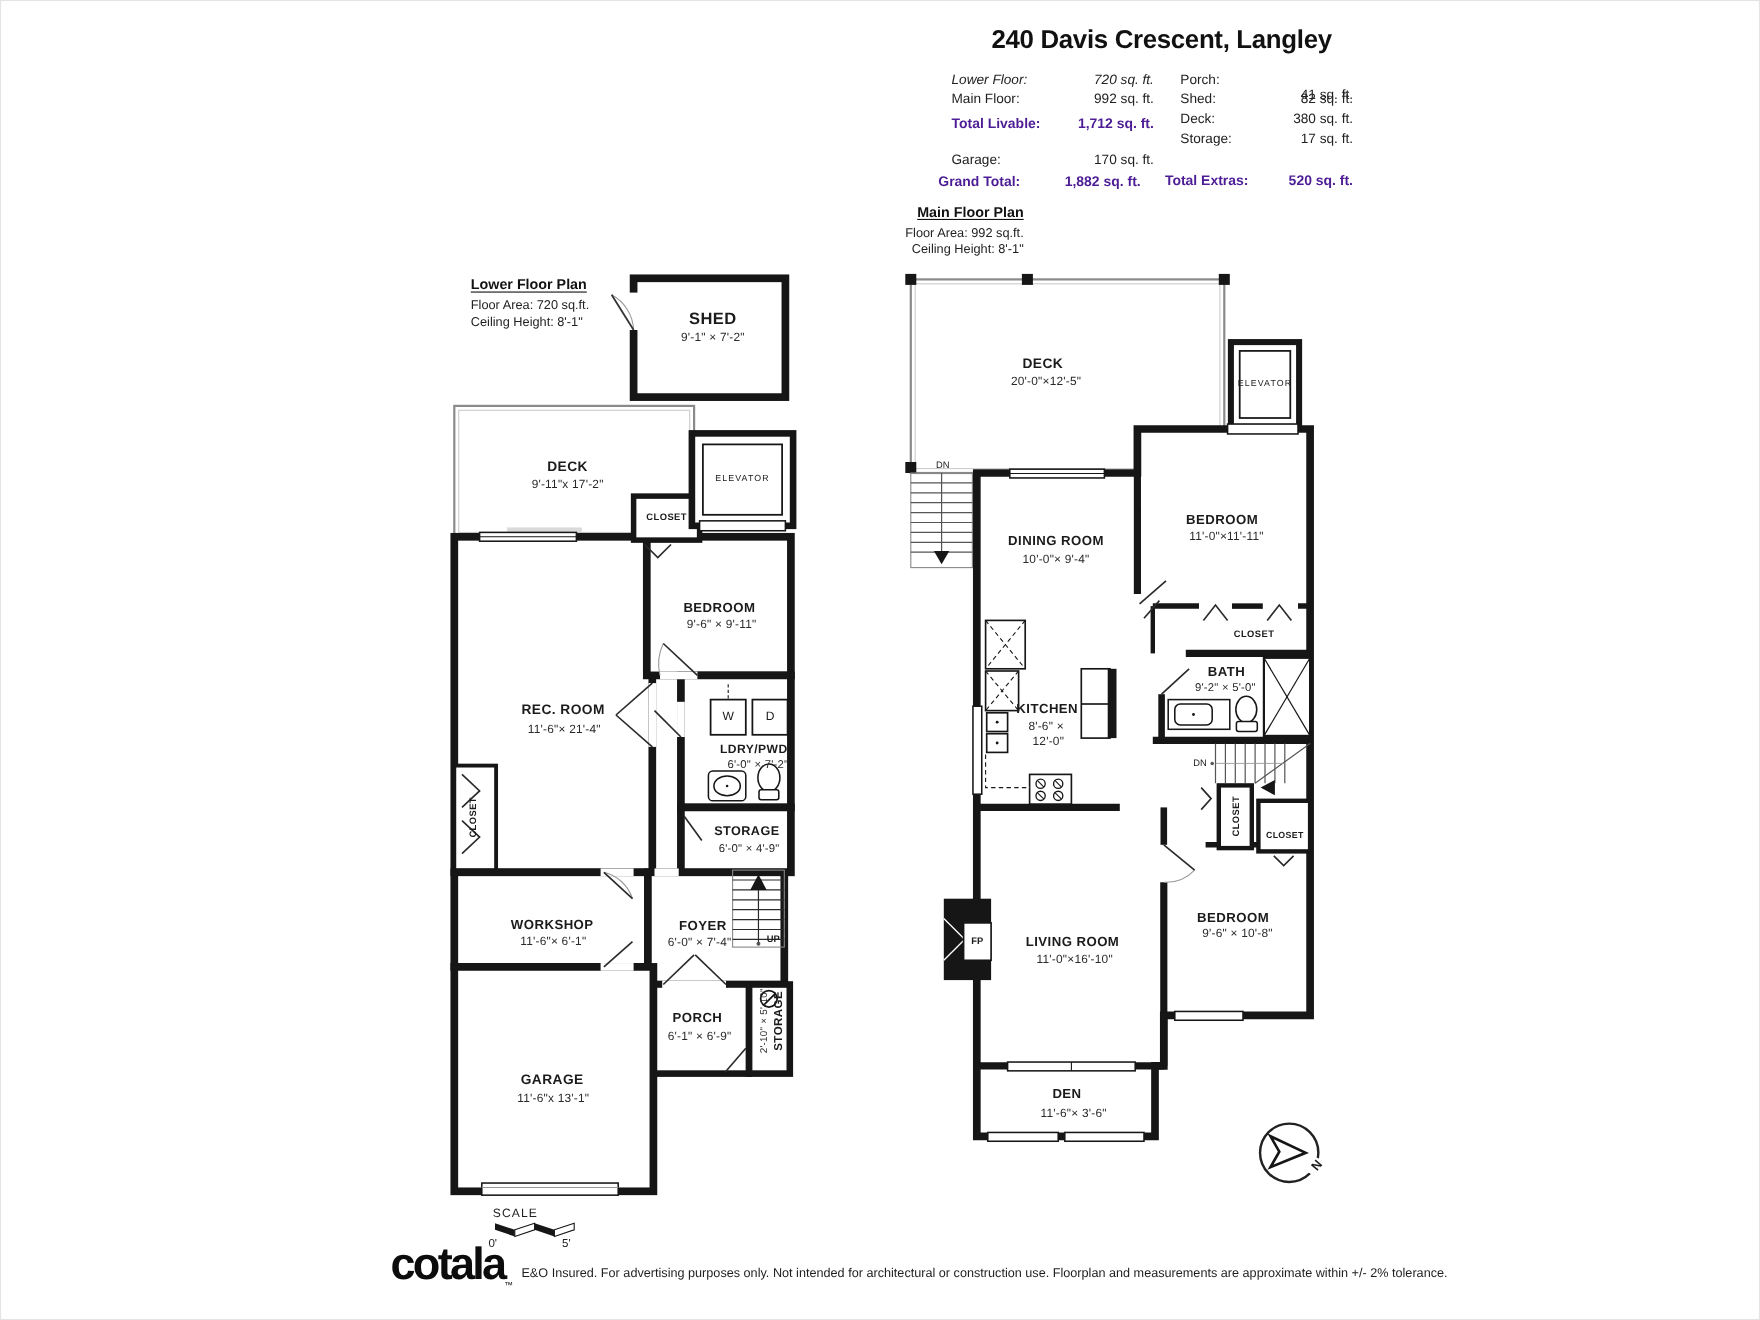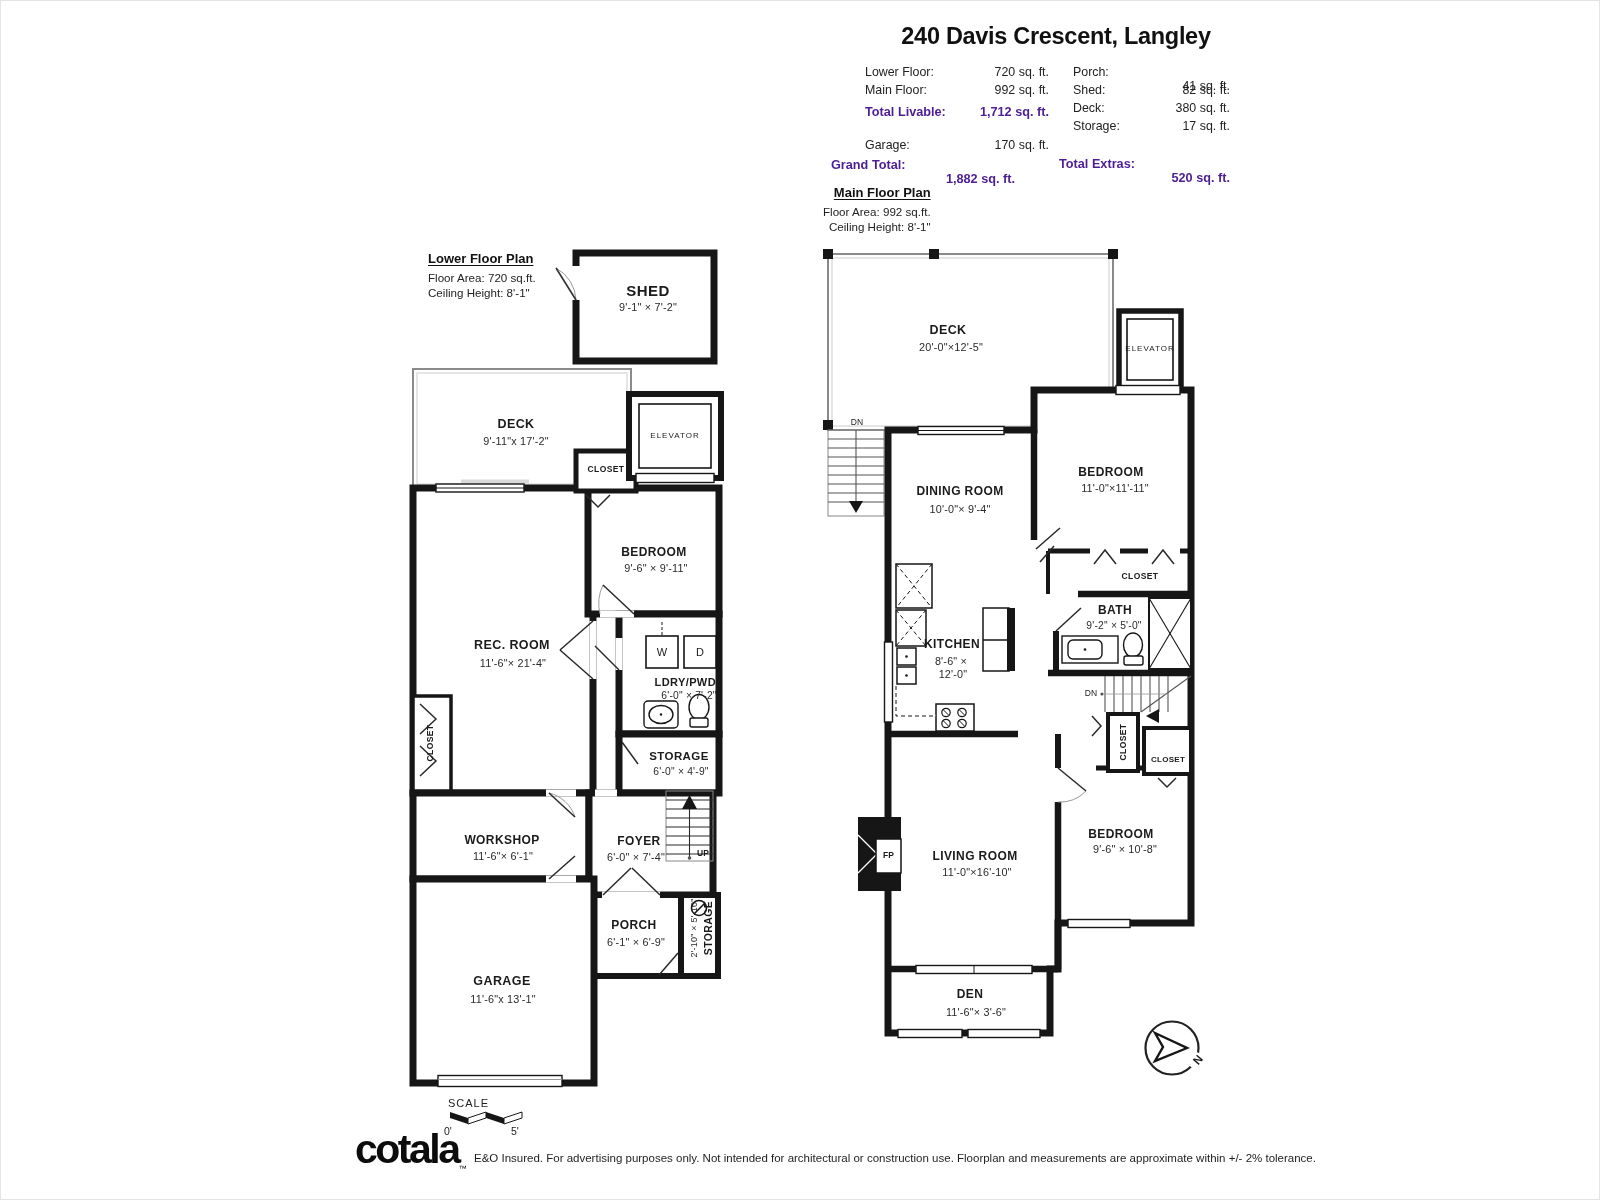--- a/index.html
+++ b/index.html
@@ -26,58 +26,58 @@
   .scalelbl{position:absolute;font-size:11px;letter-spacing:1px;color:#222;}
   .scalenum{position:absolute;font-size:10.5px;color:#222;}
 </style>
 </head>
 <body>
 
 <div class="page">
 
   <div class="title">240 Davis Crescent, Langley</div>
 
-  <div class="statrow" style="left:864px;top:64px;width:184px;">
+  <div class="statrow" style="left:864px;top:64px;width:184px;font-style:italic;">
     <span>Lower Floor:</span>
     <span class="v">720 sq. ft.</span>
   </div>
   <div class="statrow" style="left:864px;top:82px;width:184px;">
     <span>Main Floor:</span>
     <span class="v">992 sq. ft.</span>
   </div>
   <div class="statrow statbold" style="left:864px;top:104px;width:184px;">
     <span>Total Livable:</span>
     <span class="v">1,712 sq. ft.</span>
   </div>
   <div class="statrow" style="left:864px;top:137px;width:184px;">
     <span>Garage:</span>
     <span class="v">170 sq. ft.</span>
   </div>
-  <div class="statrow statbold" style="left:830px;top:157px;width:184px;flex-direction:column;">
+  <div class="statrow statbold" style="left:852px;top:157px;width:184px;">
     <span>Grand Total:</span>
     <span class="v">1,882 sq. ft.</span>
   </div>
 
   <div class="statrow" style="left:1072px;top:64px;width:157px;flex-direction:column;">
     <span>Porch:</span>
     <span class="v">41 sq. ft.</span>
   </div>
   <div class="statrow" style="left:1072px;top:82px;width:157px;">
     <span>Shed:</span>
     <span class="v">82 sq. ft.</span>
   </div>
   <div class="statrow" style="left:1072px;top:100px;width:157px;">
     <span>Deck:</span>
     <span class="v">380 sq. ft.</span>
   </div>
   <div class="statrow" style="left:1072px;top:118px;width:157px;">
     <span>Storage:</span>
     <span class="v">17 sq. ft.</span>
   </div>
-  <div class="statrow statbold" style="left:1058px;top:156px;width:171px;flex-direction:column;">
+  <div class="statrow statbold" style="left:1058px;top:156px;width:171px;">
     <span>Total Extras:</span>
     <span class="v">520 sq. ft.</span>
   </div>
 
   <div class="planhead" style="left:822px;top:184px;text-align:right;">
     <div class="h">Main Floor Plan</div>
     <div>Floor Area: 992 sq.ft.</div>
     <div>Ceiling Height: 8'-1"</div>
   </div>
   <div class="planhead" style="left:427px;top:250px;">

